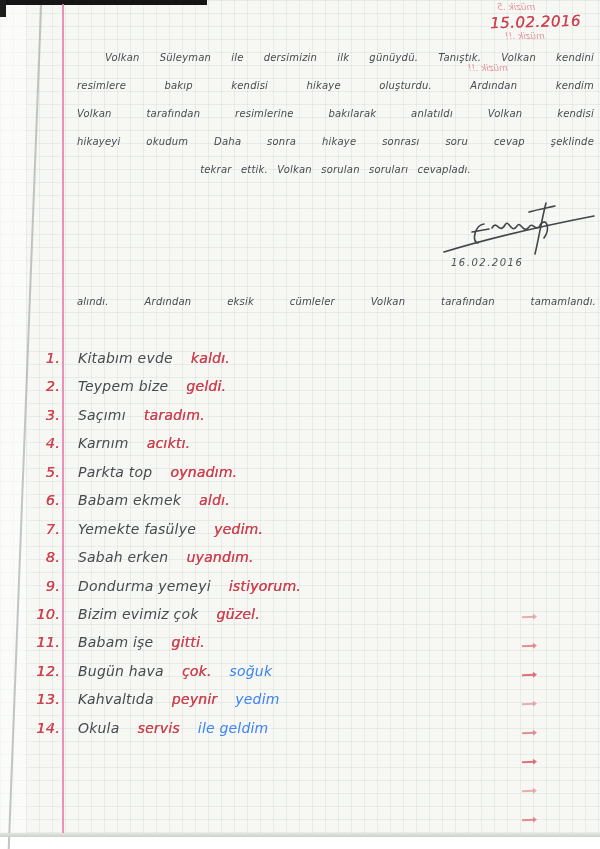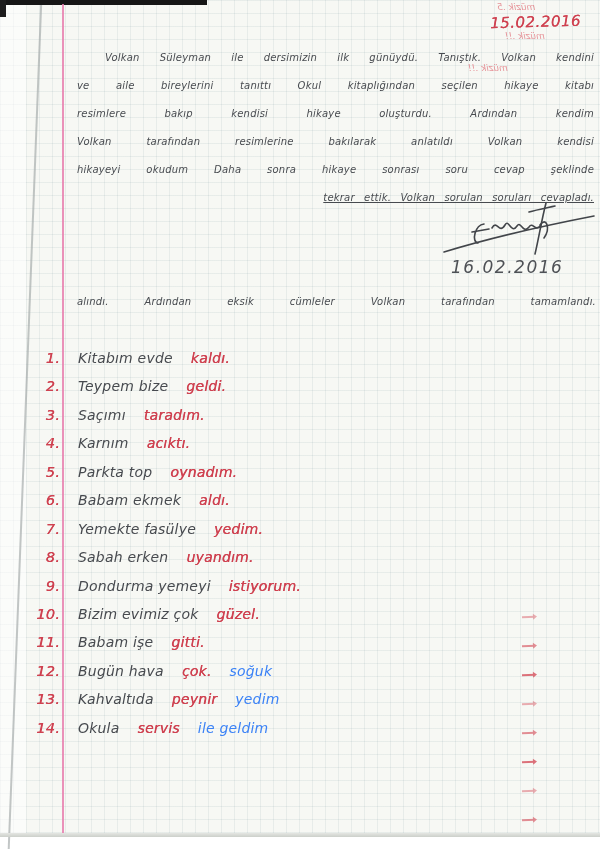--- a/index.html
+++ b/index.html
@@ -26,25 +26,25 @@
   .date-top{position:absolute;left:490px;top:13px;font-size:15px;transform:rotate(-1.5deg);letter-spacing:.5px;}
   .bleed{position:absolute;color:rgba(219,84,95,.62);font-size:9px;font-style:italic;filter:blur(.4px);transform:scaleX(-1);white-space:nowrap;}
   .bleed-top{left:497px;top:2px;}
   .bleed-under-date{left:505px;top:31px;}
   .bleed-mid{left:468px;top:63px;}
 
   .para{position:absolute;font-size:10px;line-height:28px;}
   .para1{left:77px;top:44px;width:517px;}
   .para2{left:77px;top:288px;width:519px;}
   .jl{text-align:justify;text-align-last:justify;word-spacing:2px;}
-  .ll{text-align:right;word-spacing:6px;text-decoration:underline;}
+  .ll{text-align:center;word-spacing:6px;}
   .indent{padding-left:28px;box-sizing:border-box;}
 
   .sig{position:absolute;left:432px;top:198px;}
-  .date2{position:absolute;left:451px;top:257px;font-size:17px;letter-spacing:1.5px;color:#4e5156;}
+  .date2{position:absolute;left:451px;top:257px;font-size:10px;letter-spacing:1.5px;color:#4e5156;}
 
   .list{position:absolute;left:32px;top:350px;width:500px;}
   .row{display:flex;align-items:baseline;height:28.45px;font-size:14px;column-gap:18px;}
   .row .num{width:28px;flex:0 0 28px;text-align:right;column-gap:0;font-size:14.5px;}
   .row .pre,.row .post,.row .red{white-space:nowrap;text-align:right;}
   .row .post{color:#3b82f6;}
 
   .dash{position:absolute;left:522px;width:13px;height:2px;background:#d6505c;transform:rotate(-3deg);}
   .dash::after{content:"";position:absolute;right:-2px;top:-2px;border-left:4px solid #d6505c;border-top:3px solid transparent;border-bottom:3px solid transparent;}
 </style>
@@ -60,21 +60,20 @@
   <div class="margin-line"></div>
   <div class="bottom-shadow"></div>
 
   <span class="bleed bleed-top">müzik .5</span>
   <div class="date-top hand red-ink">15.02.2016</div>
   <span class="bleed bleed-under-date">müzik .!!</span>
   <span class="bleed bleed-mid">müzik .!!</span>
 
   <div class="para para1 hand">
     <div class="jl indent">Volkan Süleyman ile dersimizin ilk günüydü. Tanıştık. Volkan kendini</div>
-    <div class="jl">ve aile bireylerini tanıttı Okul kitaplığından seçilen hikaye kitabı</div>
     <div class="jl">resimlere bakıp kendisi hikaye oluşturdu. Ardından kendim</div>
     <div class="jl">Volkan tarafından resimlerine bakılarak anlatıldı Volkan kendisi</div>
     <div class="jl">hikayeyi okudum Daha sonra hikaye sonrası soru cevap şeklinde</div>
     <div class="ll">tekrar ettik. Volkan sorulan soruları cevapladı.</div>
   </div>
 
   <svg class="sig" width="170" height="62" viewBox="0 0 170 62">
     <g fill="none" stroke="#42454a" stroke-width="1.6" stroke-linecap="round">
       <path d="M 12 54 C 45 44, 100 30, 162 18"></path>
       <path d="M 52 26 C 43 27, 39 44, 46 45 M 40 34 L 57 31"></path>

